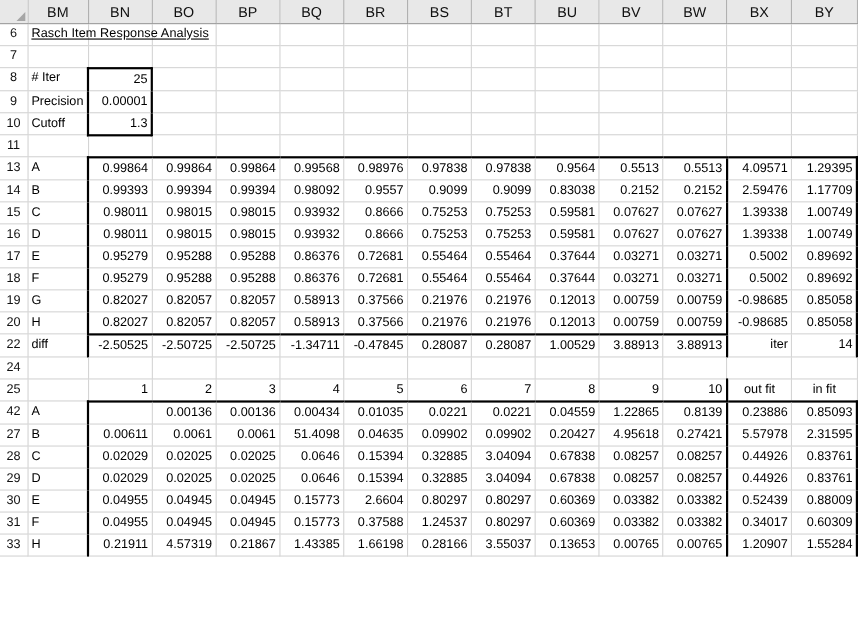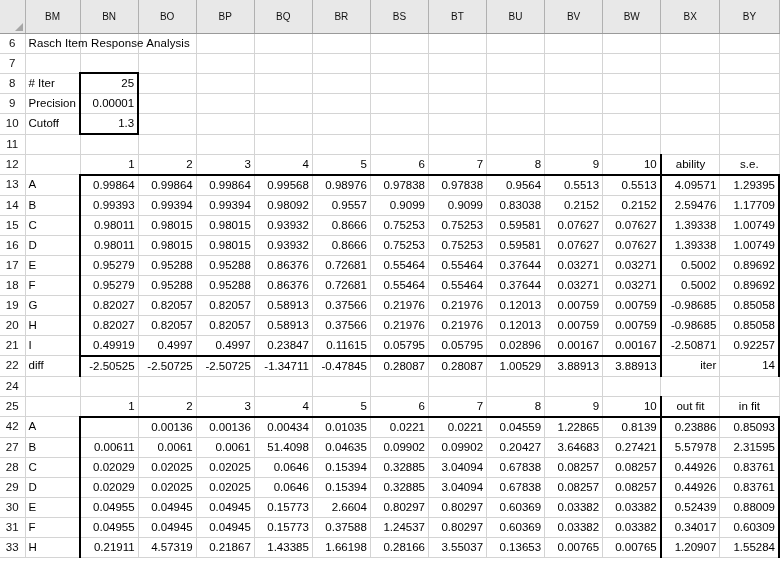--- a/index.html
+++ b/index.html
@@ -29,25 +29,25 @@
     box-sizing:border-box;
     border-right:1px solid #d4d4d4;
     border-bottom:1px solid #d4d4d4;
     overflow:hidden;
     white-space:nowrap;
     font-weight:normal;
     background:#ffffff;
   }
   
   tr.colhdr th{
-    height:33px;
+    height:21px;
     line-height:21px;
     background:#e8e8e8;
     text-align:center;
-    font-size:10px;
+    font-size:13px;
     color:#111;
     border-right:1px solid #b0b0b0;
     border-bottom:1px solid #9a9a9a;
   }
   th.corner{
     background:#e8e8e8;
     border-right:1px solid #b0b0b0;
     position:relative;
   }
   th.corner .tri{
@@ -72,21 +72,21 @@
   td.ctr{text-align:center;}
   
   .bt{border-top:2px solid #000 !important;}
   .bb{border-bottom:2px solid #000 !important;}
   .bl{border-left:2px solid #000 !important;}
   .br{border-right:2px solid #000 !important;}
   
   td.hl{background:#ffc7ce;}
   
   td.blank{background:#ffffff;}
-  #title-cell{letter-spacing:0.1px;}
+  #title-cell{letter-spacing:0.1px;text-decoration:underline;}
 </style>
 </head>
 <body>
 
 <div id="sheet">
   <table class="grid">
     <colgroup>
       <col style="width:25px">
       <col style="width:55px">
       <col style="width:58px">
@@ -211,36 +211,20 @@
           <td class="blank"></td>
           <td class="blank"></td>
           <td class="blank"></td>
           <td class="blank"></td>
           <td class="blank"></td>
           <td class="blank"></td>
           <td class="blank"></td>
           <td class="blank"></td>
         </tr>
         <tr>
-          <td class="rowhdr">12</td>
-          <td class="blank"></td>
-          <td class="num">1</td>
-          <td class="num">2</td>
-          <td class="num">3</td>
-          <td class="num">4</td>
-          <td class="num">5</td>
-          <td class="num">6</td>
-          <td class="num">7</td>
-          <td class="num">8</td>
-          <td class="num">9</td>
-          <td class="num">10</td>
-          <td class="num ctr bl">ability</td>
-          <td class="num ctr">s.e.</td>
-        </tr>
-        <tr>
           <td class="rowhdr">13</td>
           <td class="txt">A</td>
           <td class="num bl bt">0.99864</td>
           <td class="num bt">0.99864</td>
           <td class="num bt">0.99864</td>
           <td class="num bt">0.99568</td>
           <td class="num bt">0.98976</td>
           <td class="num bt">0.97838</td>
           <td class="num bt">0.97838</td>
           <td class="num bt">0.9564</td>
@@ -355,36 +339,20 @@
           <td class="num">0.37566</td>
           <td class="num">0.21976</td>
           <td class="num">0.21976</td>
           <td class="num">0.12013</td>
           <td class="num">0.00759</td>
           <td class="num">0.00759</td>
           <td class="num bl">-0.98685</td>
           <td class="num br">0.85058</td>
         </tr>
         <tr>
-          <td class="rowhdr">21</td>
-          <td class="txt">I</td>
-          <td class="num bl bb">0.49919</td>
-          <td class="num bb">0.4997</td>
-          <td class="num bb">0.4997</td>
-          <td class="num bb">0.23847</td>
-          <td class="num bb">0.11615</td>
-          <td class="num bb">0.05795</td>
-          <td class="num bb">0.05795</td>
-          <td class="num bb">0.02896</td>
-          <td class="num bb">0.00167</td>
-          <td class="num bb">0.00167</td>
-          <td class="num bl">-2.50871</td>
-          <td class="num br">0.92257</td>
-        </tr>
-        <tr>
           <td class="rowhdr">22</td>
           <td class="txt">diff</td>
           <td class="num bl bt">-2.50525</td>
           <td class="num bt">-2.50725</td>
           <td class="num bt">-2.50725</td>
           <td class="num bt">-1.34711</td>
           <td class="num bt">-0.47845</td>
           <td class="num bt">0.28087</td>
           <td class="num bt">0.28087</td>
           <td class="num bt">1.00529</td>
@@ -445,21 +413,21 @@
           <td class="rowhdr">27</td>
           <td class="txt">B</td>
           <td class="num bl">0.00611</td>
           <td class="num">0.0061</td>
           <td class="num">0.0061</td>
           <td class="num hl">51.4098</td>
           <td class="num">0.04635</td>
           <td class="num">0.09902</td>
           <td class="num">0.09902</td>
           <td class="num">0.20427</td>
-          <td class="num hl">3.64683</td>
+          <td class="num hl">4.95618</td>
           <td class="num">0.27421</td>
           <td class="num hl bl">5.57978</td>
           <td class="num hl br">2.31595</td>
         </tr>
         <tr>
           <td class="rowhdr">28</td>
           <td class="txt">C</td>
           <td class="num bl">0.02029</td>
           <td class="num">0.02025</td>
           <td class="num">0.02025</td>

